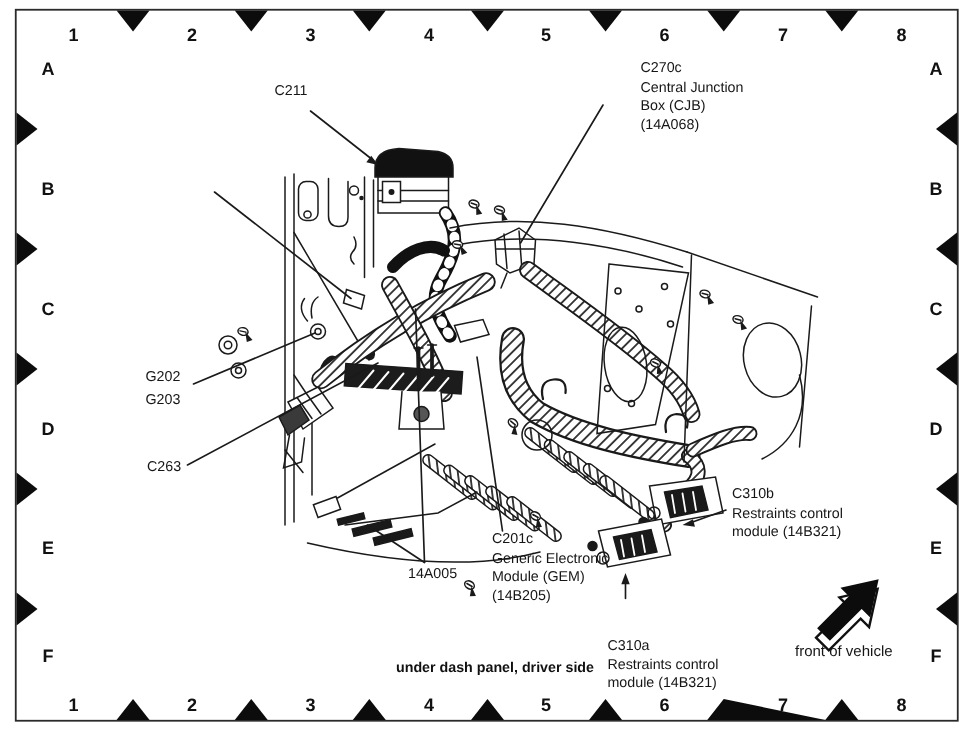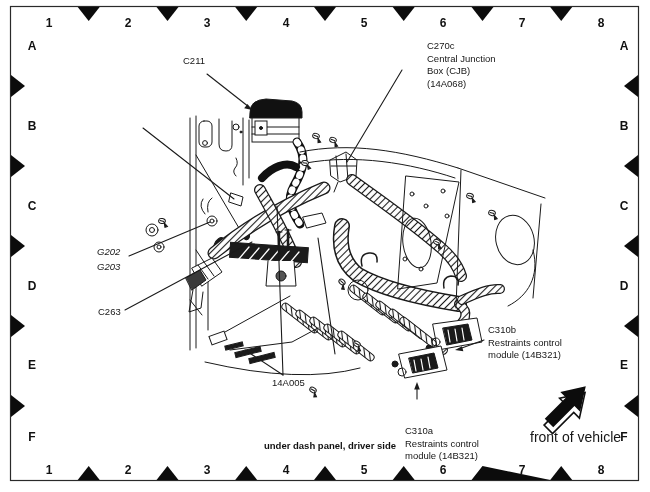--- a/index.html
+++ b/index.html
@@ -3,24 +3,24 @@
 <meta charset="utf-8">
 <style>
   html,body{margin:0;padding:0;background:#fff;}
   .page{position:relative;width:650px;height:492px;background:#fff;overflow:hidden;
         font-family:"Liberation Sans",sans-serif;color:#1a1a1a;}
   .page svg.art{position:absolute;left:0;top:0;}
   .glabel{position:absolute;font-size:12px;font-weight:bold;transform:translate(-50%,-50%);
           letter-spacing:0;color:#111;}
   .callout{position:absolute;font-size:9.5px;line-height:12.5px;white-space:nowrap;color:#161616;}
   .callout span{display:block;}
-  .callout.lh15{line-height:15px;font-style:italic;}
+  .callout.lh15{line-height:15px;}
   .cap-bottom{position:absolute;left:264px;top:440px;font-size:9.5px;font-weight:bold;
               white-space:nowrap;color:#111;}
-  .cap-front{position:absolute;left:530px;top:429px;font-size:14px;white-space:nowrap;color:#161616;}
+  .cap-front{position:absolute;left:530px;top:429px;font-size:10px;white-space:nowrap;color:#161616;}
 </style>
 </head>
 <body>
 
 <div class="page">
 
   <svg class="art" width="650" height="492" viewBox="0 0 650 492">
     <defs>
       <pattern id="hatch" patternUnits="userSpaceOnUse" width="5" height="5" patternTransform="rotate(45)">
         <rect width="5" height="5" fill="#ffffff"></rect>
@@ -319,20 +319,26 @@
   </div>
 
   <div class="callout" style="left:98px;top:306px">
     <span>C263</span>
   </div>
 
   <div class="callout" style="left:272px;top:377px">
     <span>14A005</span>
   </div>
 
+  <div class="callout" style="left:328px;top:354px">
+    <span>C201c</span>
+    <span>Generic Electronic</span>
+    <span>Module (GEM)</span>
+    <span>(14B205)</span>
+  </div>
 
   <div class="callout" style="left:488px;top:324px">
     <span>C310b</span>
     <span>Restraints control</span>
     <span>module (14B321)</span>
   </div>
 
   <div class="callout" style="left:405px;top:425px">
     <span>C310a</span>
     <span>Restraints control</span>

